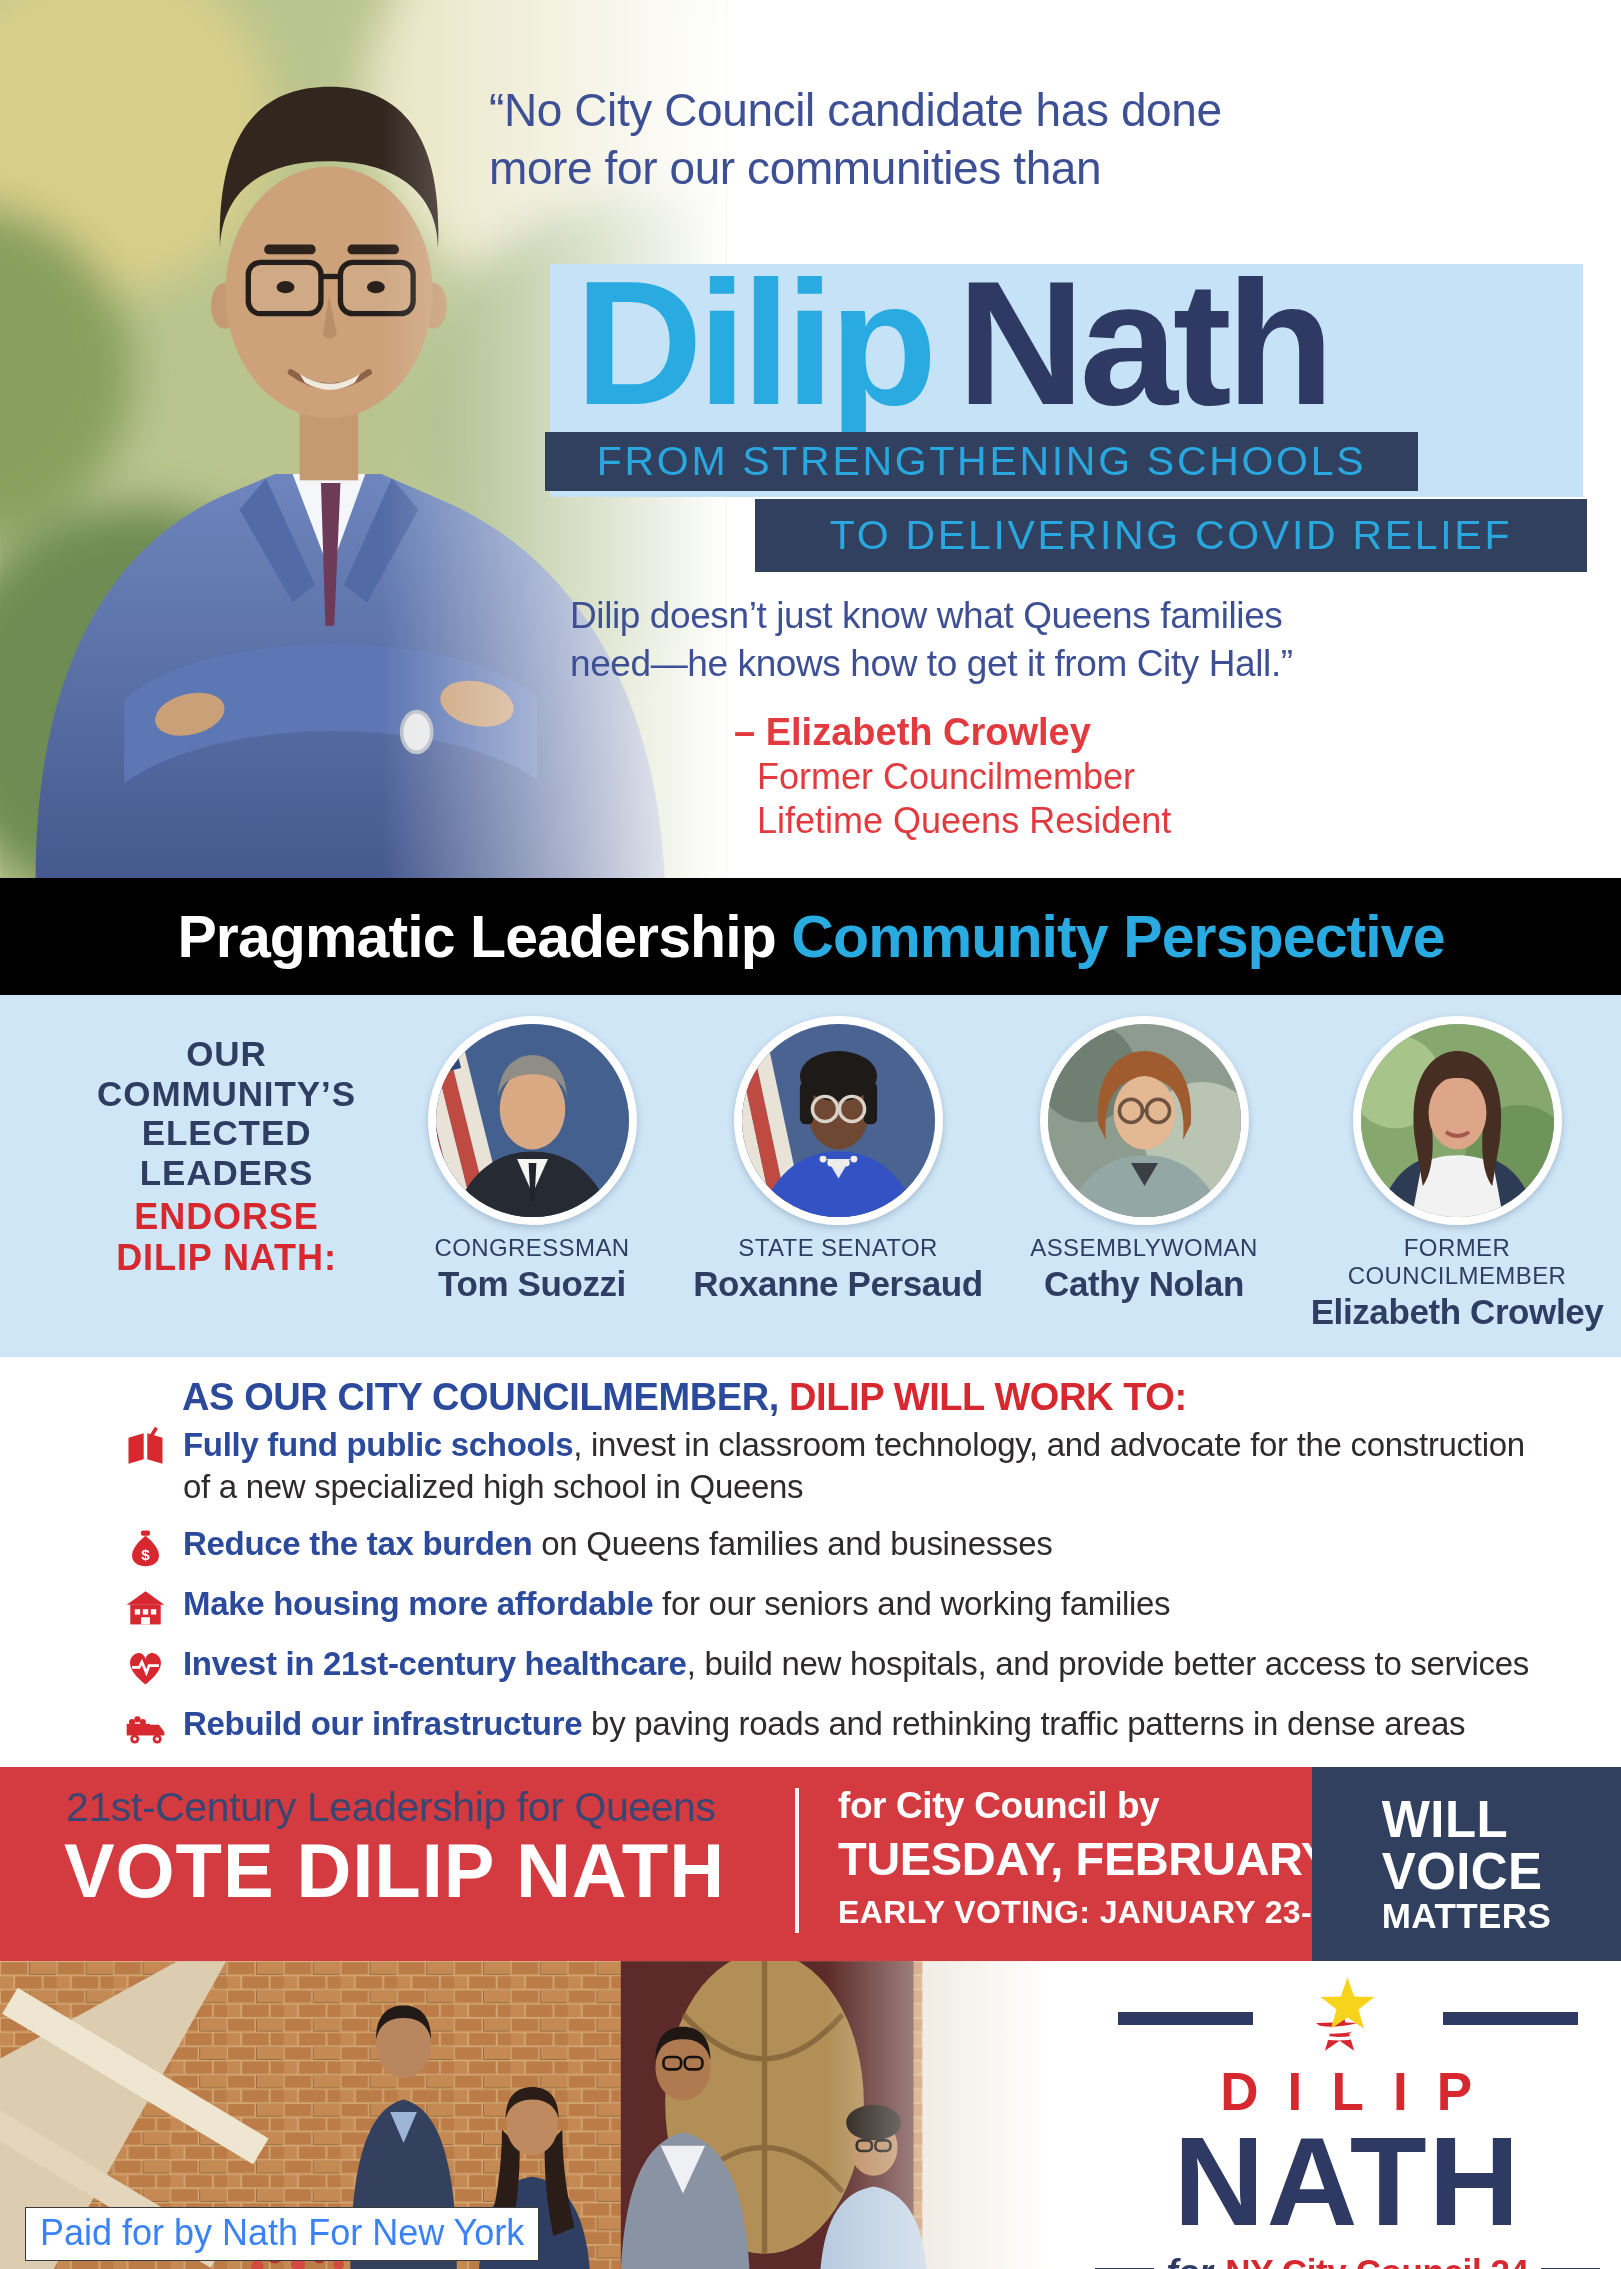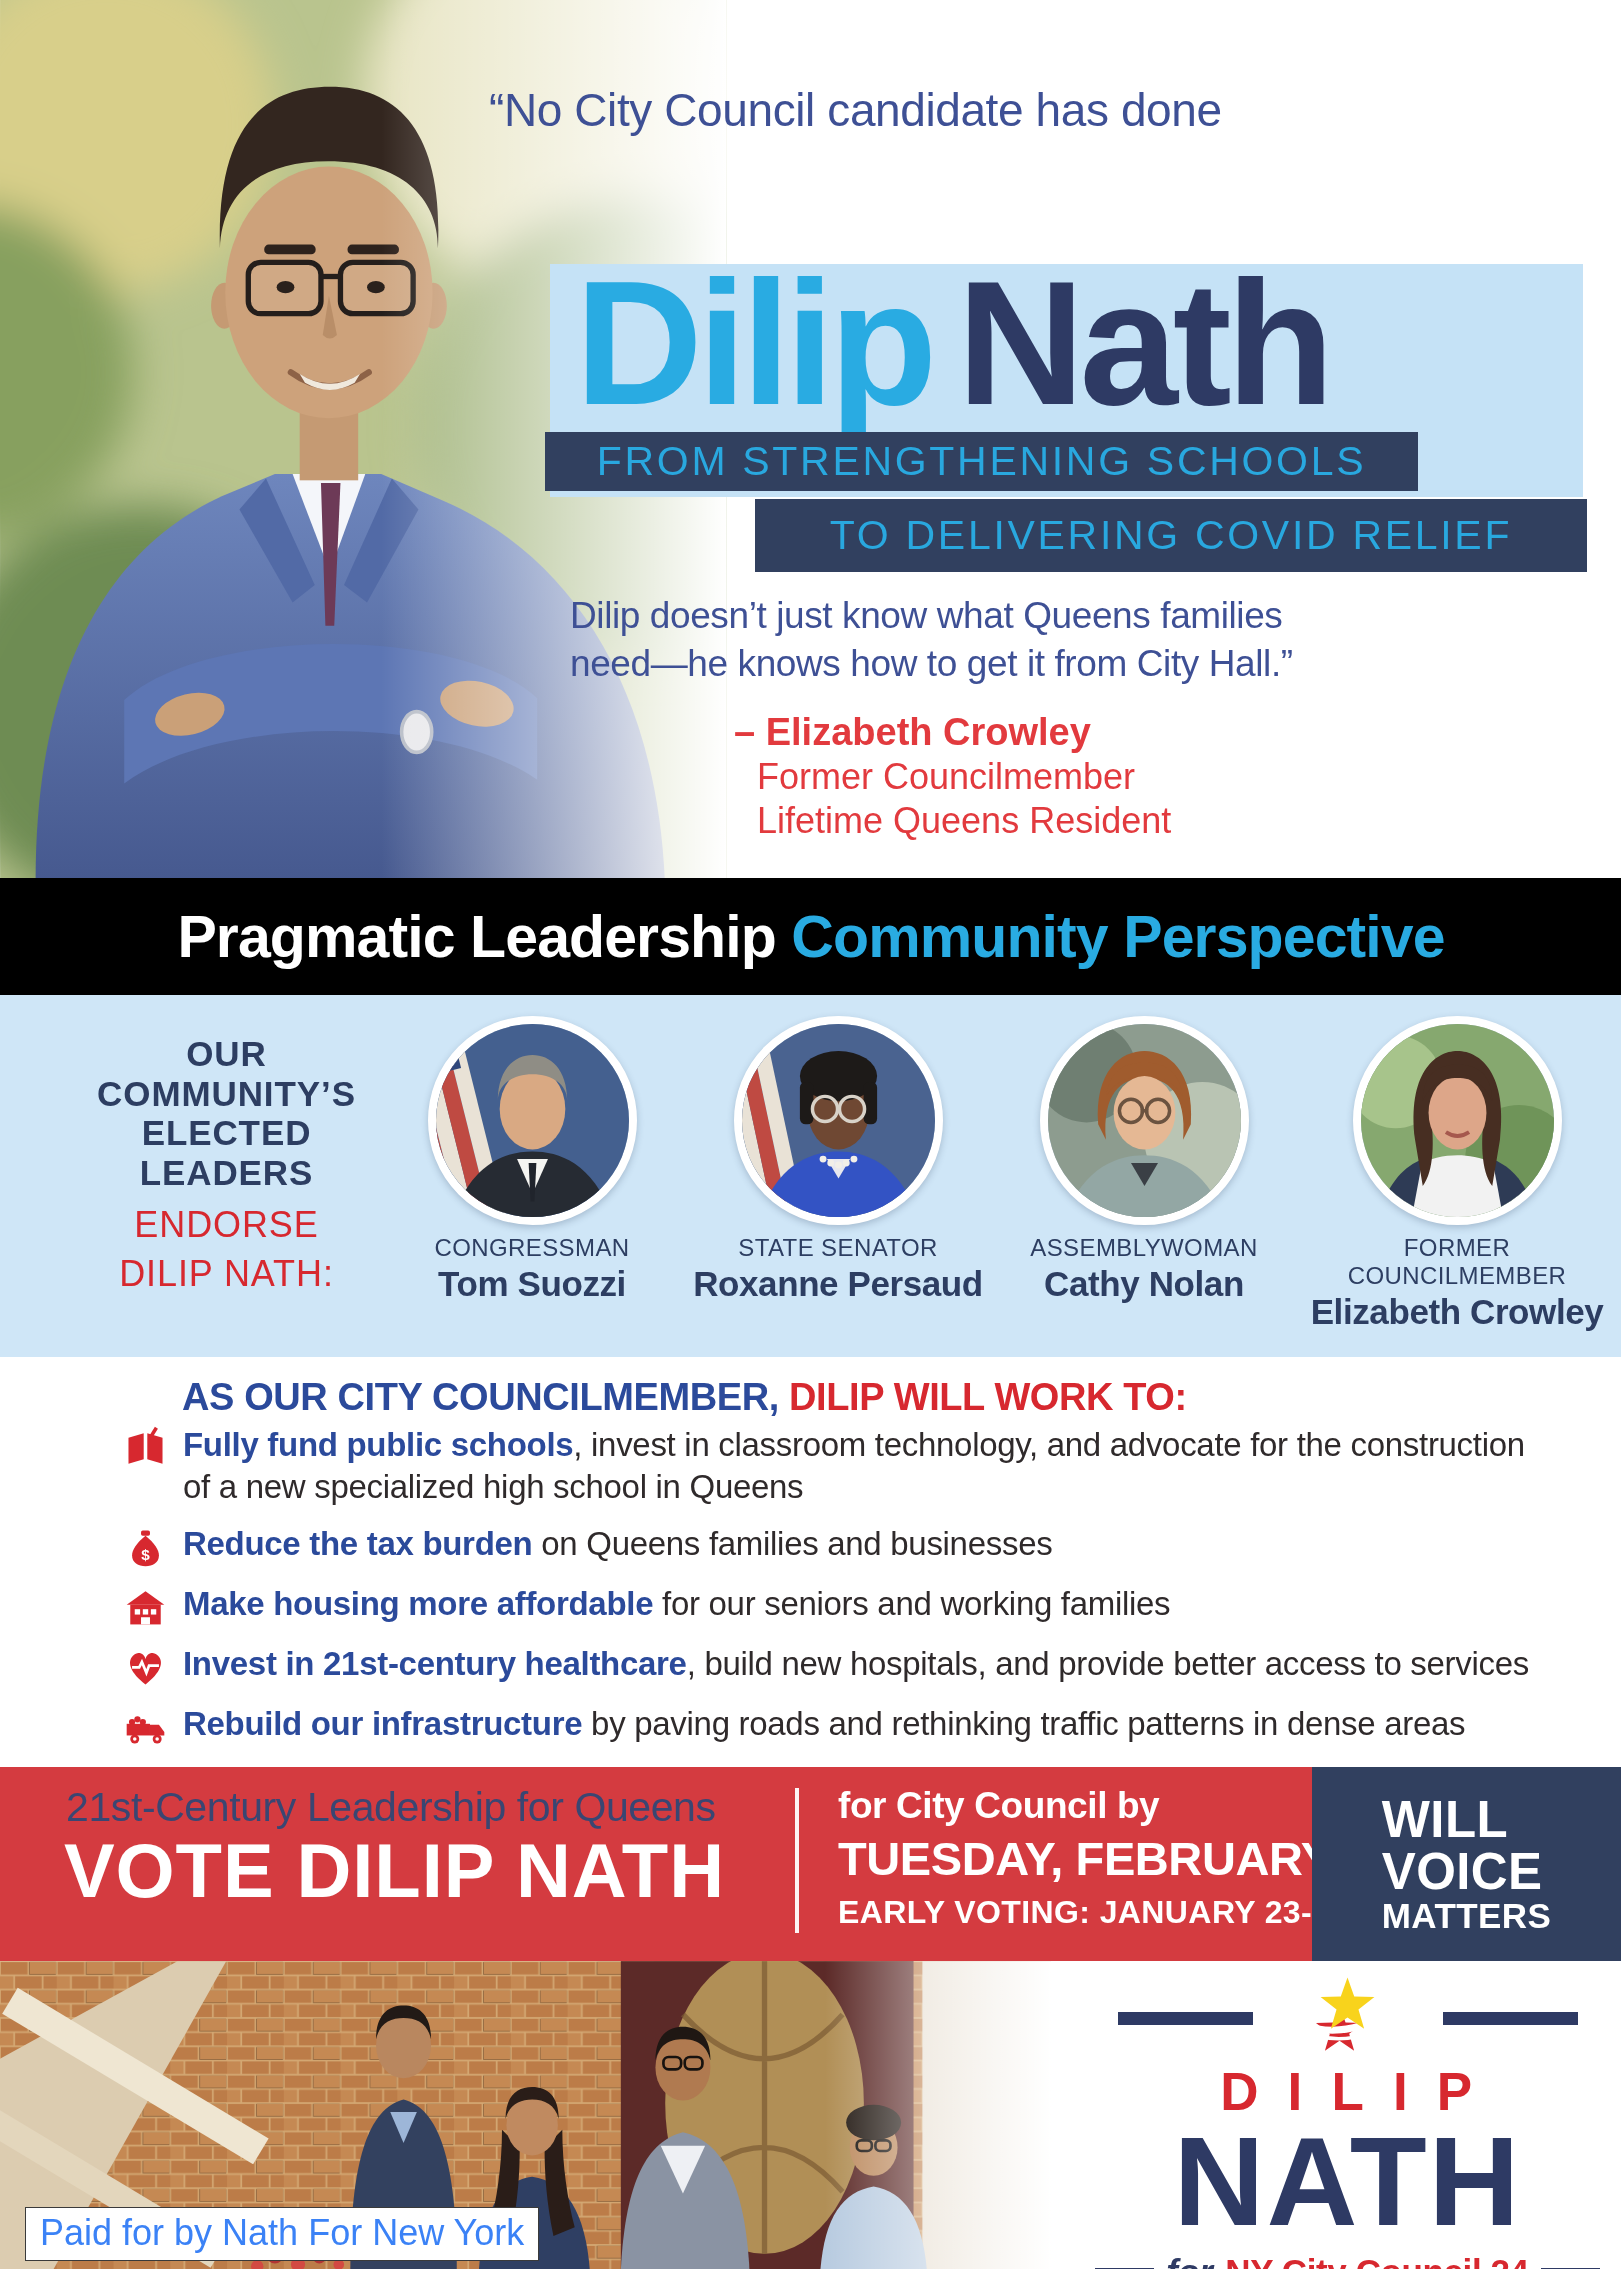--- a/index.html
+++ b/index.html
@@ -26,21 +26,21 @@
   
   .midband{left:0;top:878px;width:1622px;height:117px;background:#000000;display:flex;align-items:center;justify-content:center;}
   .midband .line{font-size:59px;font-weight:700;letter-spacing:-0.9px;white-space:pre;}
   .midband .w{color:#ffffff;}
   .midband .b{color:#29abe2;}
 
   
   .endorse-bg{left:0;top:995px;width:1622px;height:362px;background:#cfe6f7;}
   .endorse-intro{left:49px;top:1034px;width:355px;text-align:center;}
   .endorse-intro .n{color:#2d3e62;font-size:35px;font-weight:600;line-height:1.13;letter-spacing:0.9px;}
-  .endorse-intro .r{color:#d7282f;font-size:36px;font-weight:400;line-height:1.12;letter-spacing:0.9px;margin-top:8px;}
+  .endorse-intro .r{color:#d7282f;font-size:36px;font-weight:700;line-height:1.12;letter-spacing:0.9px;}
   .endorse-intro .gap{height:5.3px;}
   .pcircle{width:193px;height:193px;border-radius:50%;border:8px solid #ffffff;overflow:hidden;
            box-shadow:0 2.7px 7px rgba(40,60,90,0.25);background:#9db4c8;}
   .pcircle svg{display:block;width:100%;height:100%;}
   .plabel{top:1234px;width:328px;text-align:center;color:#2d3e62;}
   .plabel .t{font-size:24px;font-weight:400;letter-spacing:0.4px;}
   .plabel .nm{font-size:35px;font-weight:800;letter-spacing:-0.4px;margin-top:1.8px;}
 
   
   .plat-head{left:182px;top:1376px;font-size:38px;font-weight:800;letter-spacing:-0.4px;}
@@ -135,20 +135,21 @@
       <ellipse cx="424" cy="324" rx="10" ry="7" fill="#2a211c"></ellipse>
       <path d="M371 334 L364 378 Q372 386 380 378 Z" fill="#b98e68"></path>
       <path d="M328 420 Q372 452 416 420" stroke="#8d6247" stroke-width="7" fill="none" stroke-linecap="round"></path>
       <path d="M338 422 Q372 444 406 422 L400 432 Q372 448 344 432 Z" fill="#f0e9dd"></path>
       <rect x="430" y="0" width="390" height="993" fill="url(#fadeR)"></rect>
     </svg>
   </div>
 
   <div class="abs quote-intro">
     <div>“No City Council candidate has done</div>
+    <div>more for our communities than</div>
   </div>
 
   <div class="abs name-box"></div>
   <div class="abs big-name"><span class="first">Dilip</span><span class="last">Nath</span></div>
 
   <div class="abs navy-banner banner1">FROM STRENGTHENING SCHOOLS</div>
   <div class="abs navy-banner banner2">TO DELIVERING COVID RELIEF</div>
 
   <div class="abs quote-body">
     <div>Dilip doesn’t just know what Queens families</div>

